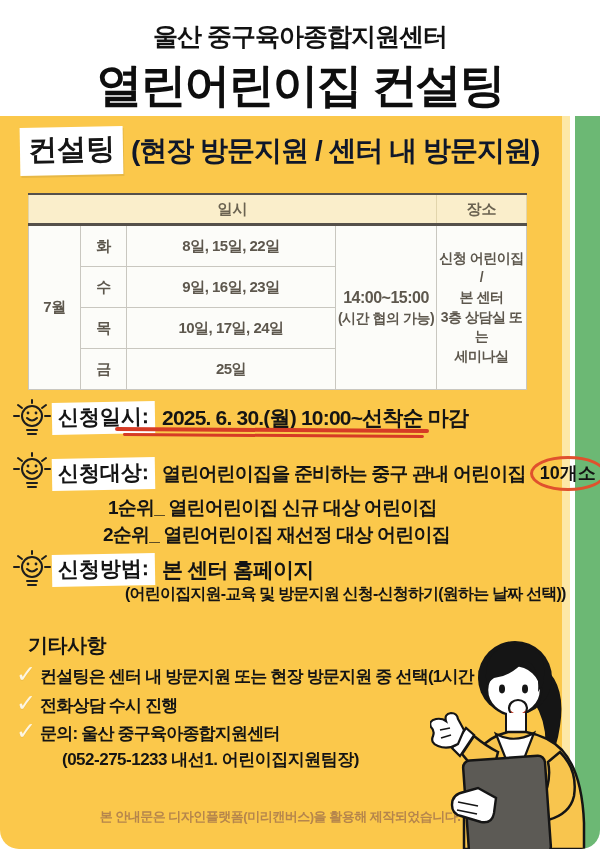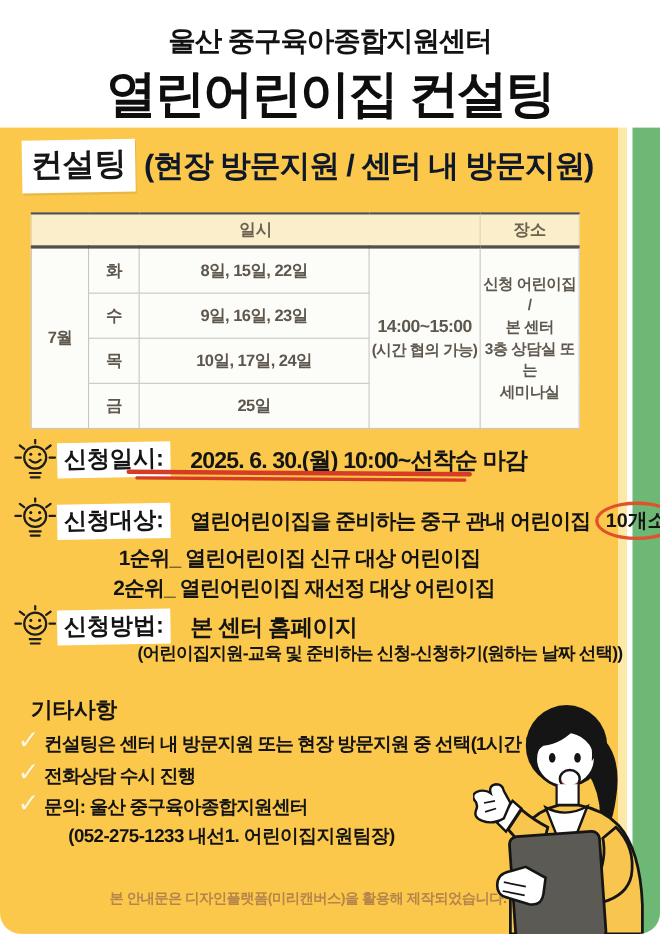--- a/index.html
+++ b/index.html
@@ -30,21 +30,21 @@
     border:1px solid #c9c7c0;text-align:center;height:38px;font-weight:600;background:#fcfcf9;letter-spacing:-0.5px;
   }
   .cell-time{line-height:1.35;}
   .cell-time .t1{font-size:16px;}
   .cell-time .t2{font-size:14px;text-align:center;}
   .cell-place{white-space:pre-line;line-height:1.4;font-size:14px;}
   
   .bulb{position:absolute;width:40px;height:44px;}
   .secrow{position:absolute;display:flex;align-items:center;white-space:nowrap;}
   .lbl-chip{background:#ffffff;padding:1px 6px 3px 6px;font-size:21px;font-weight:900;color:#141414;transform:rotate(-1deg);}
-  .sec-val{margin-left:18px;font-size:19px;font-weight:800;letter-spacing:-0.8px;color:#141414;}
+  .sec-val{margin-left:7px;font-size:19px;font-weight:800;letter-spacing:-0.8px;color:#141414;}
   .underline-red{position:absolute;left:115px;top:428px;width:314px;transform:rotate(.4deg);}
   .underline-red .l1{height:4px;background:#d63b25;border-radius:3px;}
   .underline-red .l2{height:3px;background:#d63b25;border-radius:3px;margin-top:2px;margin-left:8px;width:96%;}
   .circled{position:relative;display:inline-block;margin-left:4px;padding:2px 7px 3px 7px;border:3px solid #e0512d;border-radius:50%;font-size:18px;font-weight:900;color:#141414;}
   .ray{position:absolute;width:3px;height:10px;background:#e0512d;border-radius:2px;}
   .ray.r2{right:-1px;top:-16px;transform:rotate(12deg);}
   .subline{position:absolute;font-size:19px;font-weight:800;letter-spacing:-0.8px;color:#141414;white-space:nowrap;}
   .subnote{position:absolute;font-size:16px;font-weight:700;letter-spacing:-0.8px;color:#141414;white-space:nowrap;}
   
   .notes-title{position:absolute;left:28px;top:632px;font-size:20px;font-weight:900;letter-spacing:-0.5px;color:#141414;}
@@ -183,21 +183,21 @@
       
     </span>
   </div>
   <div class="subline" style="left:108px;top:495px">1순위_ 열린어린이집 신규 대상 어린이집</div>
   <div class="subline" style="left:103px;top:522px">2순위_ 열린어린이집 재선정 대상 어린이집</div>
 
   <div class="secrow" style="left:52px;top:554px">
     <span class="lbl-chip">신청방법:</span>
     <span class="sec-val" style="font-size:21px">본 센터 홈페이지</span>
   </div>
-  <div class="subnote" style="left:125px;top:584px">(어린이집지원-교육 및 준비하는 신청-신청하기(원하는 날짜 선택))</div>
+  <div class="subnote" style="left:125px;top:584px">(어린이집지원-교육 및 방문지원 신청-신청하기(원하는 날짜 선택))</div>
 
   <div class="notes-title">기타사항</div>
   <div class="note-item" style="top:662px">
     <span class="chk">✓</span>
     <span class="note-txt">컨설팅은 센터 내 방문지원 또는 현장 방문지원 중 선택(1시간 내외)</span>
   </div>
   <div class="note-item" style="top:691px">
     <span class="chk">✓</span>
     <span class="note-txt">전화상담 수시 진행</span>
   </div>

